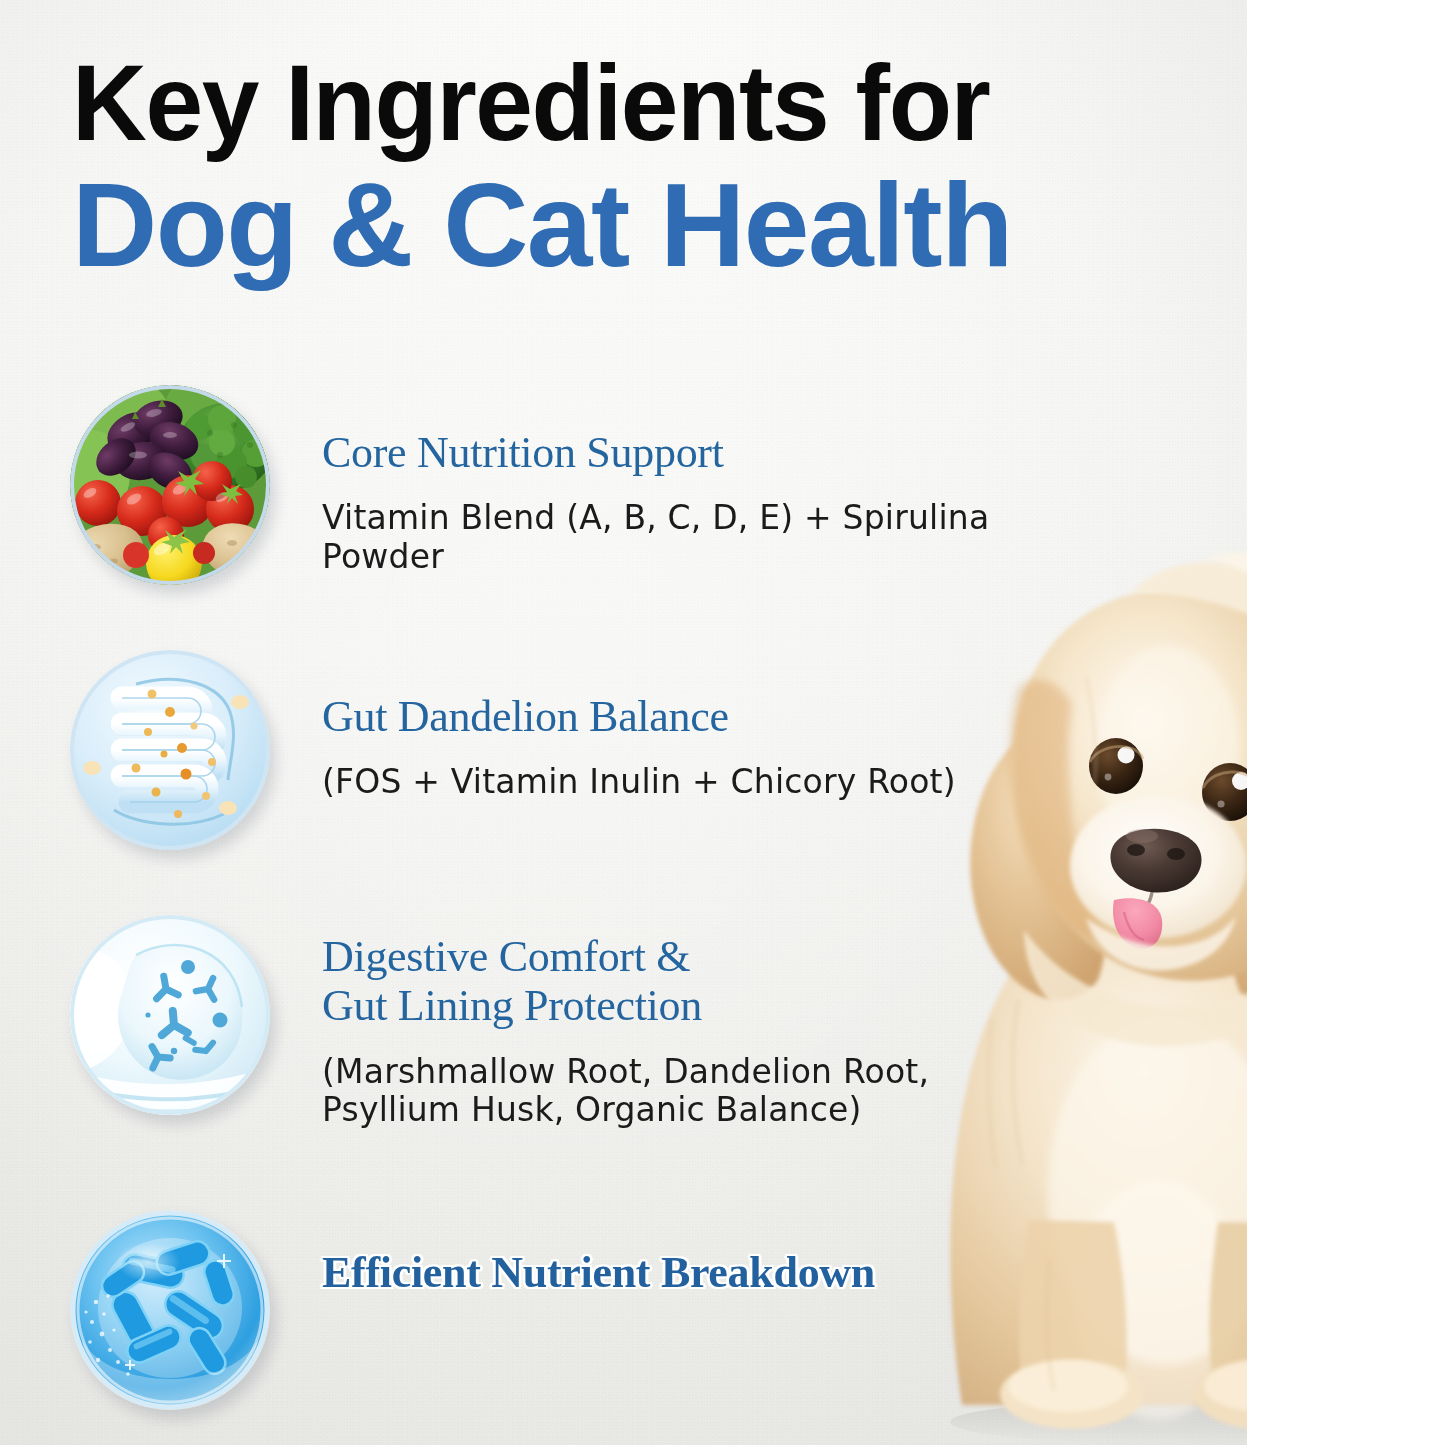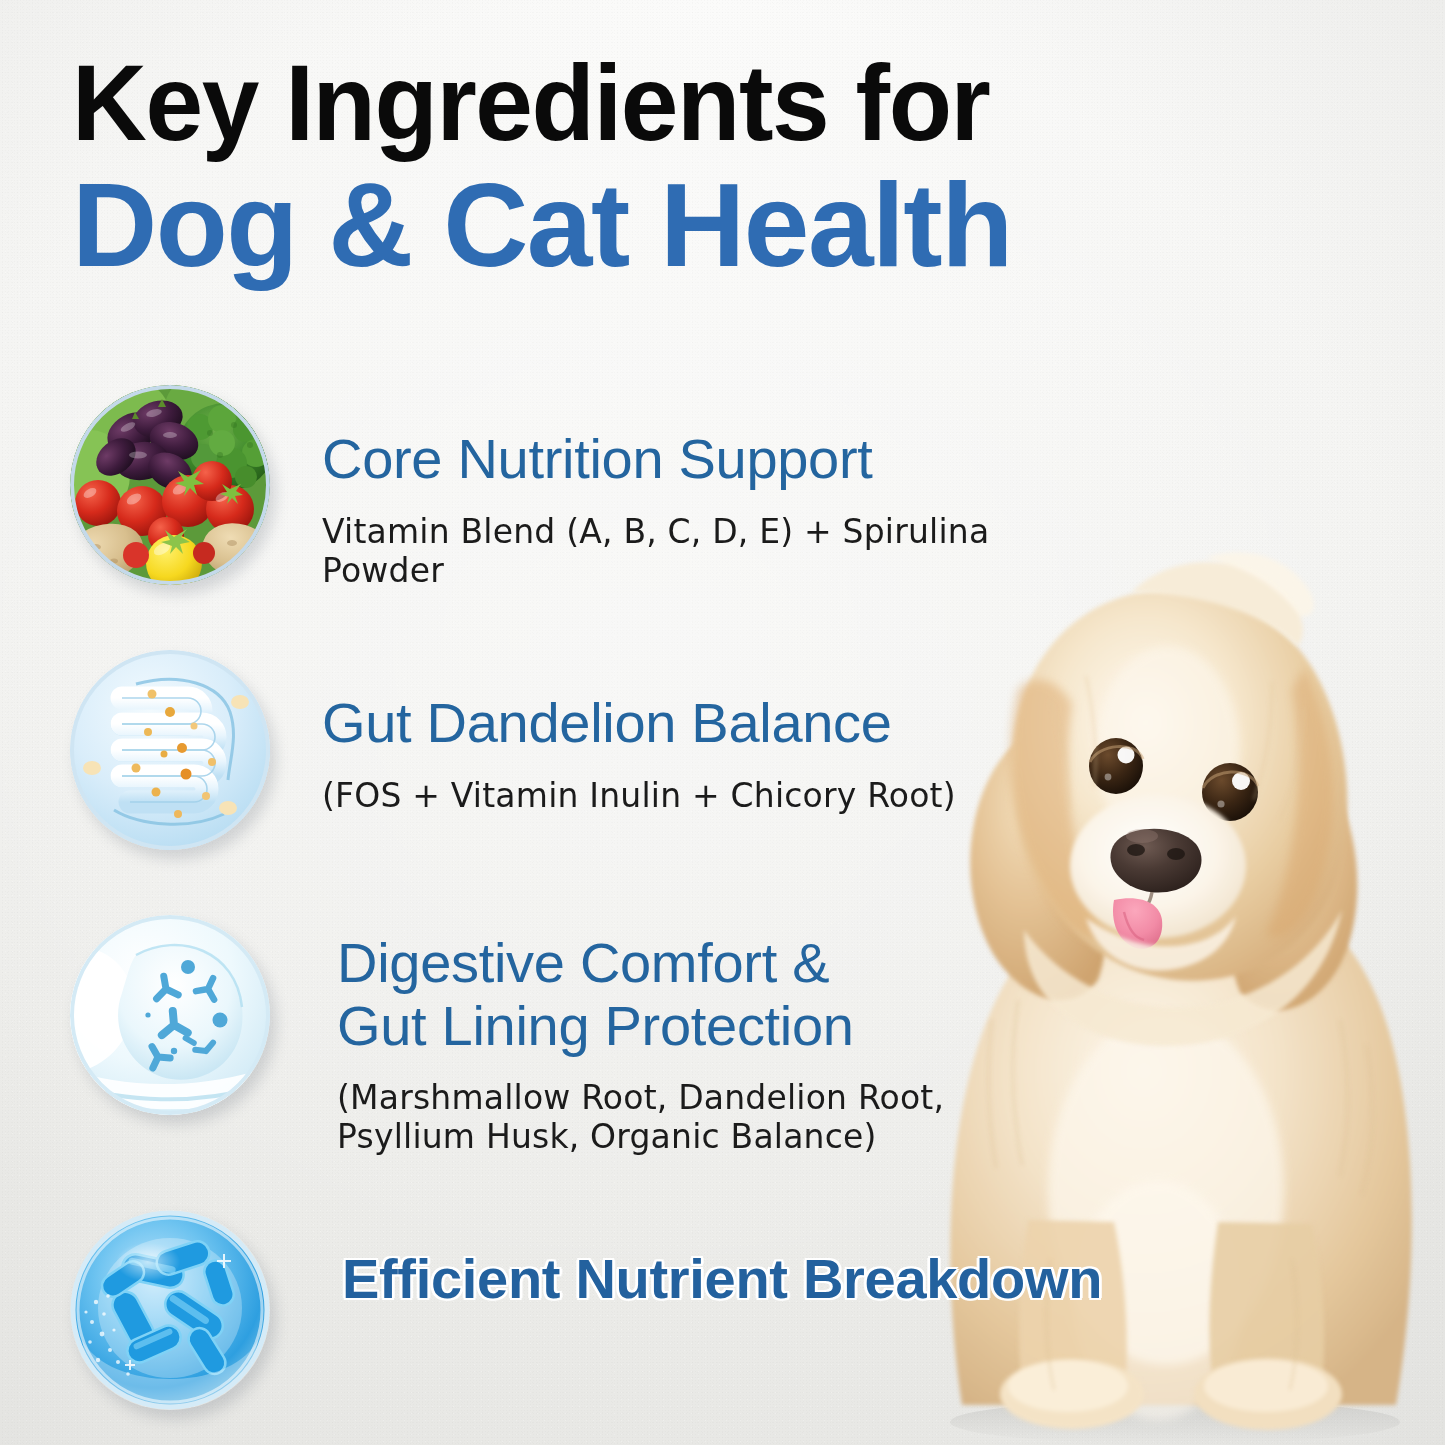--- a/index.html
+++ b/index.html
@@ -2,26 +2,27 @@
 <html><head>
 <meta charset="utf-8">
 <style>
   html, body {
     margin: 0;
     padding: 0;
     background: #ffffff;
   }
   #canvas {
     position: relative;
-    width: 1445px;
+    width: 1221px;
     height: 1445px;
     overflow: hidden;
     font-family: "Liberation Sans", sans-serif;
     background:
       radial-gradient(ellipse 120% 90% at 50% 0%, #fbfbfa 0%, #f4f4f2 55%, #ebebe8 100%);
+    padding-left: 26px;
   }
   
   #noise {
     position: absolute;
     inset: 0;
     pointer-events: none;
     opacity: .5;
     background-image:
       radial-gradient(rgba(140,140,140,.10) .7px, transparent .8px),
       radial-gradient(rgba(255,255,255,.55) .6px, transparent .7px),
@@ -76,26 +77,26 @@
     position: absolute;
     width: 200px;
     height: 200px;
     border-radius: 50%;
     overflow: hidden;
     box-shadow: 6px 9px 14px rgba(90,100,115,.22);
   }
   .ftext { position: absolute; }
   .fhead {
     color: #24659f;
-    font-size: 56px;
+    font-size: 44px;
     font-weight: 400;
     letter-spacing: -.3px;
     line-height: 1.12;
     white-space: pre-line;
-    font-family: Liberation Sans, sans-serif;
+    font-family: Liberation Serif, serif;
   }
   .fhead.outlined {
     color: #23619e;
     font-weight: 700;
     text-shadow:
       -2px 0 #fff, 2px 0 #fff, 0 -2px #fff, 0 2px #fff,
       -2px -2px #fff, 2px -2px #fff, -2px 2px #fff, 2px 2px #fff,
       -3px 0 rgba(255,255,255,.8), 3px 0 rgba(255,255,255,.8);
   }
   .fsub {
@@ -510,21 +511,21 @@
             <path d="M 0,0 L 0,-11 M 0,0 L -9,6" stroke="#4fa8d8" stroke-width="6" stroke-linecap="round" fill="none"></path>
           </g>
           <g transform="translate(124,128) rotate(-60)">
             <path d="M 0,0 L 0,-10" stroke="#4fa8d8" stroke-width="5.5" stroke-linecap="round" fill="none"></path>
           </g>
         </g>
       </g>
       <circle cx="100" cy="100" r="98" fill="none" stroke="#d4eaf5" stroke-width="4"></circle>
     </svg>
   </div>
-  <div class="ftext" style="left:337px; top:932px; width:790px;">
+  <div class="ftext" style="left:322px; top:932px; width:790px;">
     <div class="fhead">Digestive Comfort &amp;
 Gut Lining Protection</div>
     <div class="fsub">(Marshmallow Root, Dandelion Root,
 Psyllium Husk, Organic Balance)</div>
   </div>
 
   <div class="ficon" style="left:70px; top:1210px;">
     <svg viewBox="0 0 200 200" width="200" height="200">
       <defs>
         <radialGradient id="g4bg" cx="42%" cy="34%" r="72%">
@@ -583,17 +584,17 @@
         </g>
 
         <ellipse cx="78" cy="52" rx="46" ry="28" fill="url(#glow4)" opacity=".7"></ellipse>
 
         <path d="M 12,130 C 40,182 160,182 188,130 C 180,180 130,200 100,200 C 70,200 20,180 12,130 Z" fill="#ffffff" opacity=".3"></path>
       </g>
       <circle cx="100" cy="100" r="97" fill="none" stroke="#d5ebf7" stroke-width="5"></circle>
       <circle cx="100" cy="100" r="92" fill="none" stroke="rgba(255,255,255,.55)" stroke-width="3"></circle>
     </svg>
   </div>
-  <div class="ftext" style="left:322px; top:1248px; width:800px;text-align:center;">
+  <div class="ftext" style="left:322px; top:1248px; width:800px;">
     <div class="fhead outlined">Efficient Nutrient Breakdown</div>
   </div>
 
 </div>
 
 </body></html>

